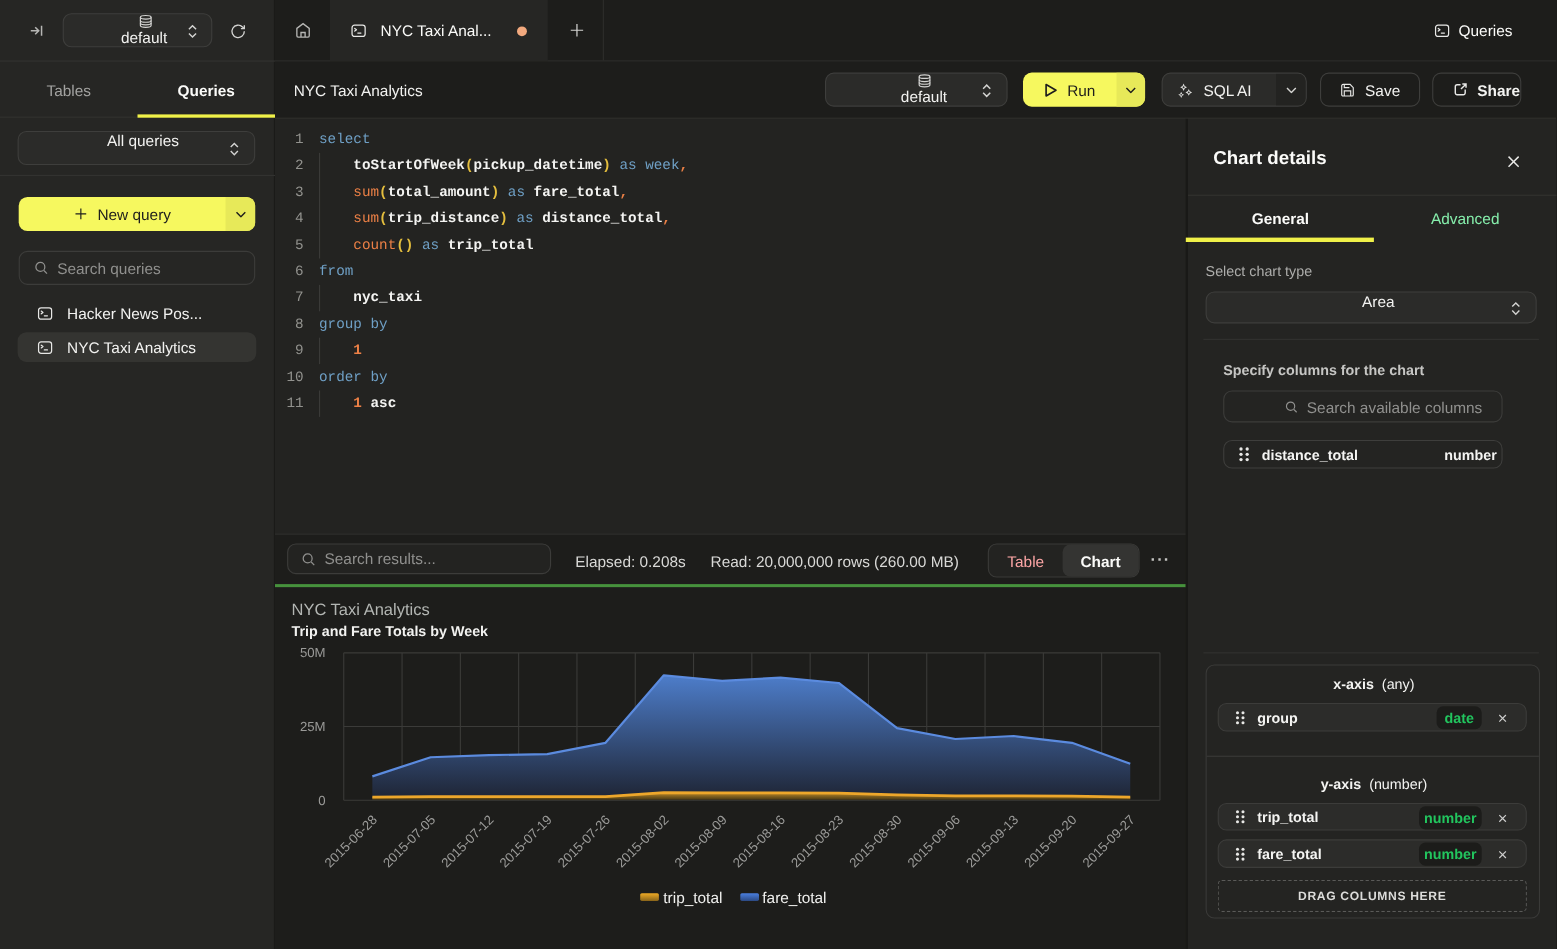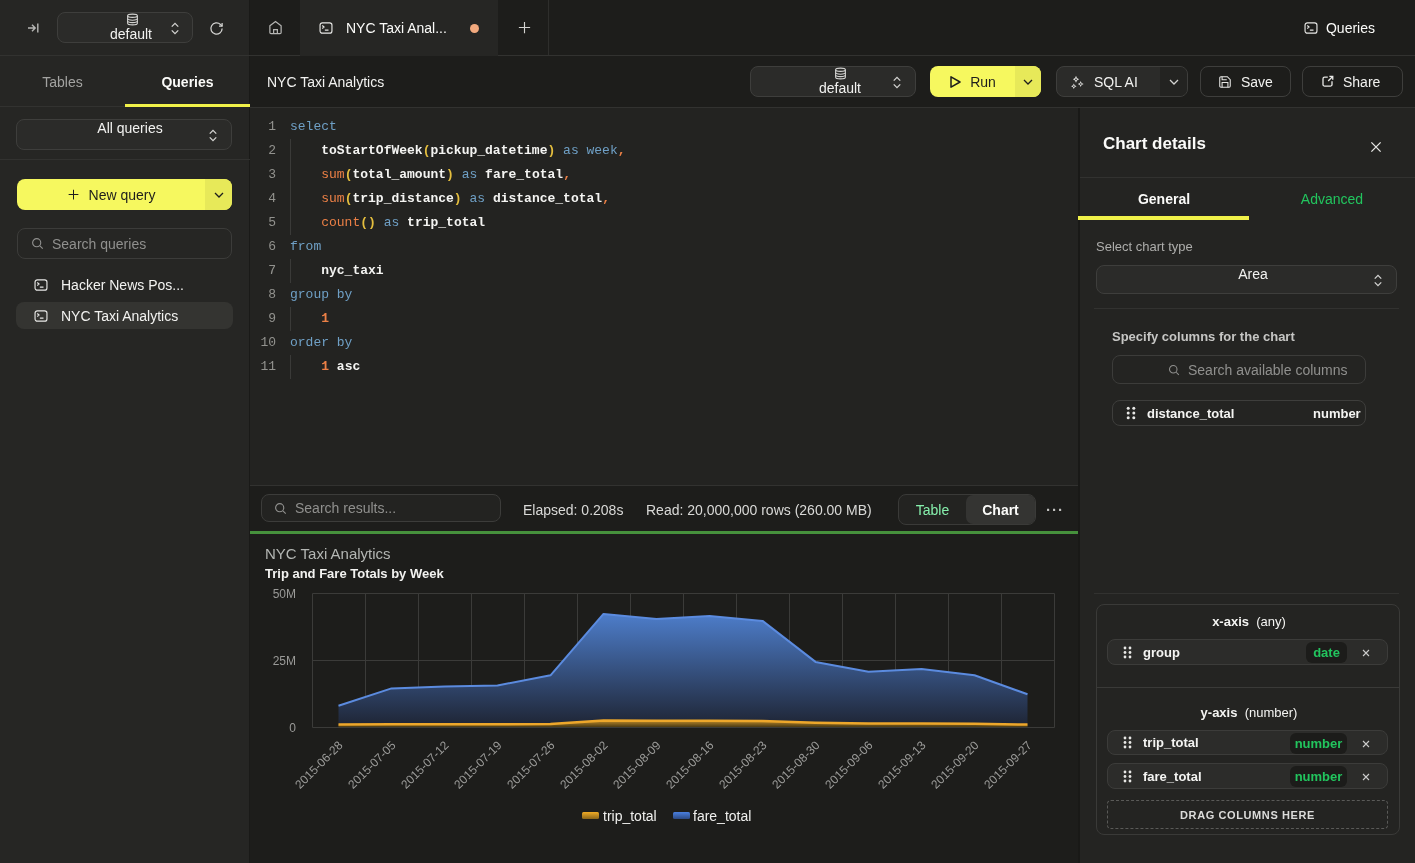--- a/index.html
+++ b/index.html
@@ -149,21 +149,21 @@
           </svg>
       </div>
     </div>
     <div class="tbtn" style="left:950px;width:91px;">
       <svg style="margin-left:17px" width="14" height="14" viewBox="0 0 24 24" fill="none" stroke="#e8e8e6" stroke-width="1.8">
           <path d="M19 21H5a2 2 0 0 1-2-2V5a2 2 0 0 1 2-2h11l5 5v11a2 2 0 0 1-2 2z"></path>
           <path d="M17 21v-8H7v8M7 3v5h8"></path>
         </svg>
       <span style="margin-left:9px">Save</span>
     </div>
-    <div class="tbtn" style="left:1052px;width:101px;">
+    <div class="tbtn" style="left:1052px;width:81px;font-weight:bold;">
       <svg style="margin-left:17px" width="15" height="15" viewBox="0 0 16 16" fill="none" stroke="#e8e8e6" stroke-width="1.4">
           <path d="M8.3 3.3H5A1.8 1.8 0 0 0 3.2 5.1v6A1.8 1.8 0 0 0 5 12.9h6a1.8 1.8 0 0 0 1.8-1.8V7.8"></path>
           <path d="M10 2.6h3.6v3.6M13.2 2.9 8.7 7.4"></path>
         </svg>
       <span style="margin-left:8px">Share</span>
     </div>
   </div>
 
   <div class="abs" id="sidebar">
     <div class="abs" id="sb-top">
@@ -270,21 +270,21 @@
     <div class="search-input" style="left:11px;top:8px;width:240px;height:28px;background:#232321;">
       <svg style="margin-left:12px" width="13" height="13" viewBox="0 0 16 16" fill="none" stroke="#90908e" stroke-width="1.4">
           <circle cx="7" cy="7" r="5"></circle>
           <path d="M11 11l3.4 3.4"></path>
         </svg>
       <span style="margin-left:8px;font-size:14px">Search results...</span>
     </div>
     <div class="abs" style="left:273px;top:0;height:47px;display:flex;align-items:center;color:#d9d9d7;font-size:14px">Elapsed: 0.208s</div>
     <div class="abs" style="left:396px;top:0;height:47px;display:flex;align-items:center;color:#d9d9d7;font-size:14px">Read: 20,000,000 rows (260.00 MB)</div>
     <div class="abs" style="left:648px;top:8px;width:138px;height:31px;border:1px solid #3a3a38;border-radius:8px;background:#232321;display:flex">
-      <div style="width:68px;height:29px;display:flex;align-items:center;justify-content:center;color:#86efac;font-size:14px">Table</div>
+      <div style="width:68px;height:29px;display:flex;align-items:center;justify-content:center;color:#fca5a5;font-size:14px">Table</div>
       <div style="width:70px;height:29px;display:flex;align-items:center;justify-content:center;color:#fbfbf9;font-size:14px;font-weight:bold;background:#343432;border-radius:7px">Chart</div>
     </div>
     <div class="abs" style="left:796px;top:0;height:47px;display:flex;align-items:center;color:#c3c3c1;font-size:15px;font-weight:bold;letter-spacing:1px">···</div>
   </div>
   <div class="abs" id="greenline"></div>
 
   <div class="abs" id="chartpanel">
     <svg width="828" height="329" viewBox="0 0 828 329" font-family="Liberation Sans, sans-serif">
       <defs>
         <linearGradient id="bluefill" gradientUnits="userSpaceOnUse" x1="0" y1="80" x2="0" y2="193">
@@ -344,21 +344,21 @@
 
   <div class="abs" id="rpanel">
     <div id="rp-head">
       <div style="position:absolute;left:23px;top:26px;font-size:17px;font-weight:bold;color:#fbfbf9">Chart details</div>
       <svg style="position:absolute;left:290px;top:33px" width="12" height="12" viewBox="0 0 13 13" fill="none" stroke="#e8e8e6" stroke-width="1.4">
           <path d="M1.5 1.5l10 10M11.5 1.5l-10 10"></path>
         </svg>
     </div>
     <div id="rp-tabs">
       <div class="rp-tab" style="left:0;color:#fbfbf9;font-weight:bold">General</div>
-      <div class="rp-tab" style="left:168px;color:#22c55e">Advanced</div>
+      <div class="rp-tab" style="left:168px;color:#86efac">Advanced</div>
     </div>
     <div id="rp-underline"></div>
     <div class="lbl" style="left:16px;top:131px;">Select chart type</div>
     <div class="select-box" style="left:16px;top:157px;width:301px;height:29px;background:#2b2b29;">
       <span style="margin-left:13px;font-size:14px">Area</span>
       <svg style="position:absolute;left:276px;top:8px" width="10" height="13" viewBox="0 0 10 14" fill="none" stroke="#d3d3d1" stroke-width="1.4">
           <path d="M1.5 5 5 1.5 8.5 5M1.5 9 5 12.5 8.5 9"></path>
         </svg>
     </div>
     <div class="abs" style="left:14px;top:200px;width:305px;height:1px;background:#323230"></div>

